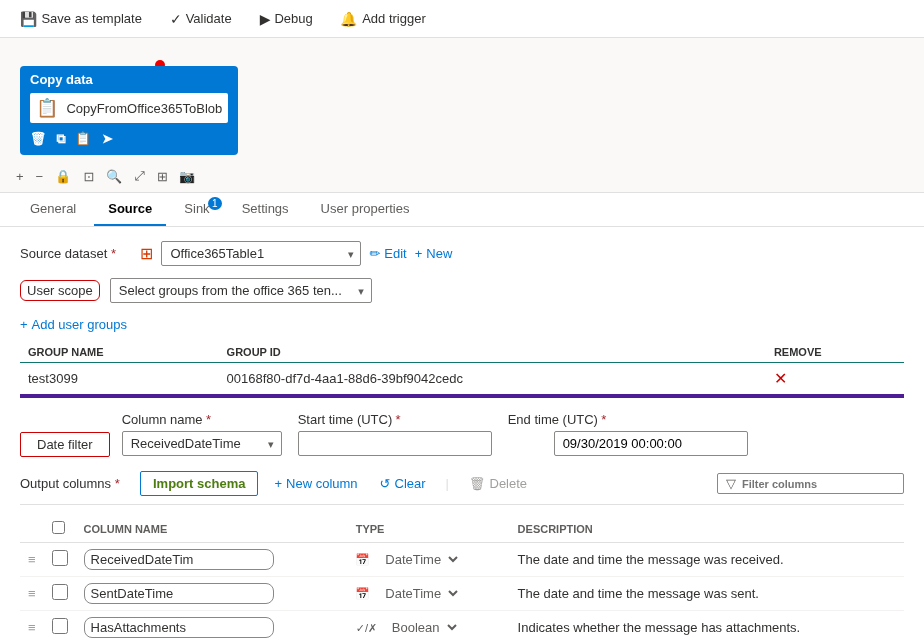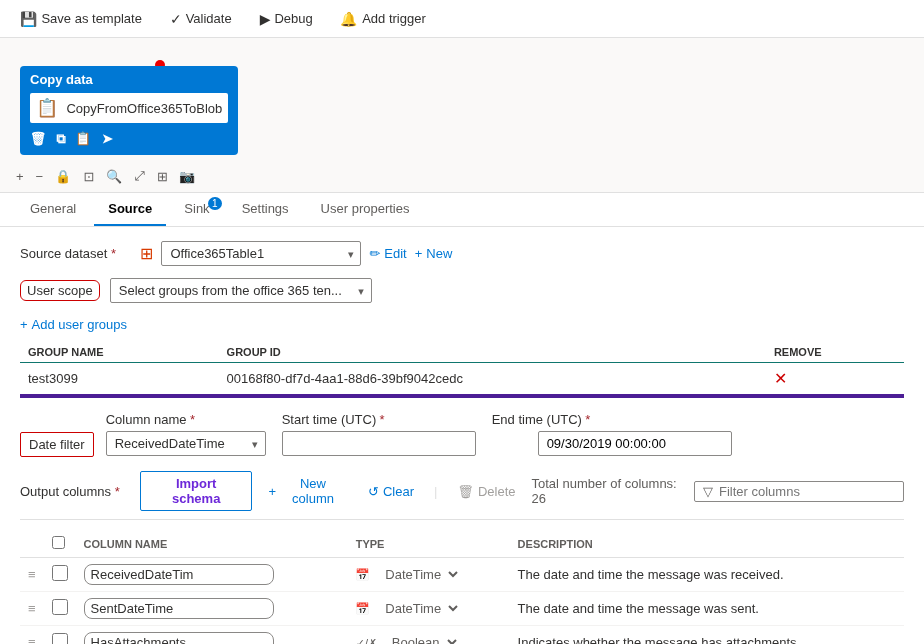--- a/index.html
+++ b/index.html
@@ -234,21 +234,21 @@
     
     .date-filter-section {
       display: flex;
       align-items: flex-start;
       gap: 12px;
       margin-bottom: 14px;
     }
     .date-filter-label {
       border: 1.5px solid #c00;
       border-radius: 2px;
-      padding: 4px 8px;
+      padding: 4px 16px;
       font-size: 13px;
       white-space: nowrap;
       margin-top: 20px;
     }
     .date-filter-fields {
       display: flex;
       align-items: flex-end;
       gap: 16px;
     }
     .field-group {
@@ -275,21 +275,21 @@
       display: flex;
       align-items: center;
       gap: 10px;
       margin-bottom: 10px;
       border-bottom: 1px solid #e0e0e0;
       padding-bottom: 8px;
     }
     .import-schema-btn {
       border: 1.5px solid #0078d4;
       border-radius: 2px;
-      color: #6d28d9;
+      color: #4d7c0f;
       background: #fff;
       padding: 4px 12px;
       font-size: 13px;
       cursor: pointer;
       font-weight: 600;
     }
 
     .action-btn {
       background: none;
       border: none;
@@ -311,23 +311,24 @@
       align-items: center;
       border: 1px solid #8a8886;
       border-radius: 2px;
       padding: 2px 8px;
       gap: 6px;
       margin-left: auto;
     }
     .filter-input {
       border: none;
       outline: none;
-      font-size: 13px;
+      font-size: 11px;
       background: transparent;
       min-width: 130px;
+      font-weight: bold;
     }
 
     
     .columns-table {
       width: 100%;
       border-collapse: collapse;
     }
     .columns-table th {
       text-align: left;
       font-size: 11px;
@@ -544,21 +545,20 @@
       </button>
       <button class="action-btn">
         <span>↺</span>
         <span>Clear</span>
       </button>
       <span class="separator">|</span>
       <button class="action-btn disabled">
         <span>🗑</span>
         <span>Delete</span>
       </button>
-      <span class="total-text">Total number of columns: 26</span>
       <div class="filter-input-wrapper">
         <span style="color:#605e5c;">▽</span>
         <input class="filter-input" type="text" placeholder="Filter columns" style="">
       </div>
     </div>
 
     <table class="columns-table">
       <thead>
         <tr>
           <th style="width:20px;"></th>

